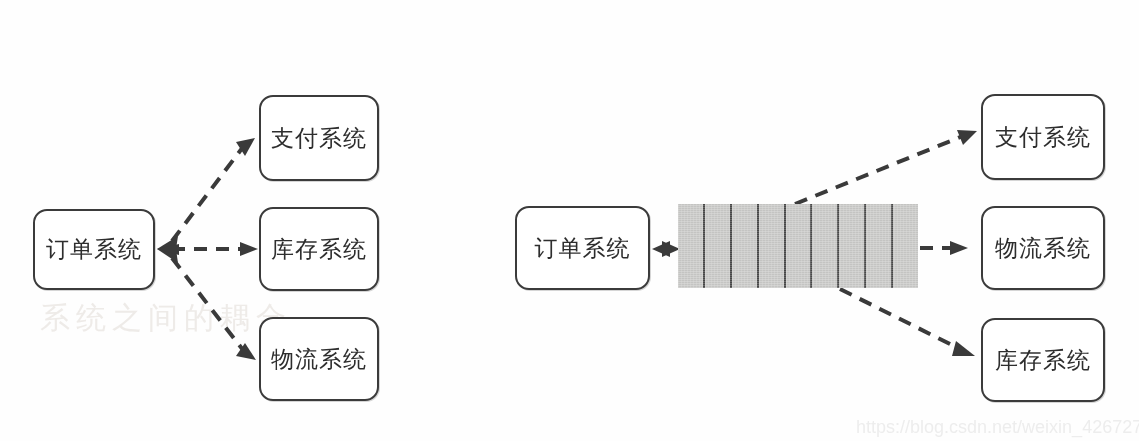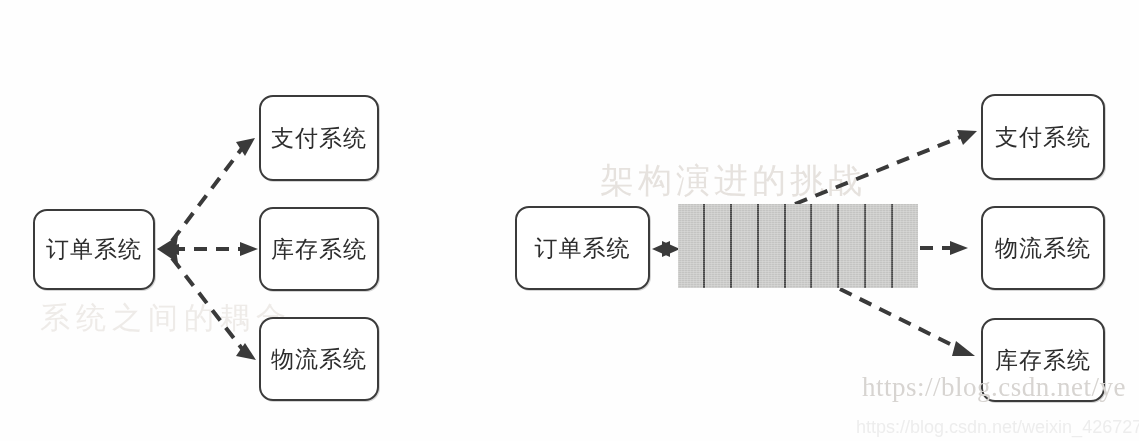--- a/index.html
+++ b/index.html
@@ -112,21 +112,20 @@
     font-size: 18px;
     color: #ededed;
     letter-spacing: 0px;
   }
 </style>
 </head>
 <body>
 
 <div id="page">
 
-  <div id="bleed">架构演进的挑战</div>
   <div id="bleed2">系统之间的耦合</div>
 
   <svg class="edges" viewBox="0 0 1139 441">
 
     <line class="dash" x1="172" y1="241" x2="243" y2="147"></line>
 
     <line class="dash" x1="172" y1="249" x2="248" y2="249"></line>
 
     <line class="dash" x1="172" y1="258" x2="243" y2="350"></line>
 
@@ -196,16 +195,15 @@
   </div>
 
   <div class="node" style="left:981px; top:206px; width:124px; height:84px;">
     <span class="node-label">物流系统</span>
   </div>
 
   <div class="node" style="left:981px; top:318px; width:124px; height:84px;">
     <span class="node-label">库存系统</span>
   </div>
 
-  <div class="wm" id="wm-faded">https://blog.csdn.net/ye</div>
   <div class="wm" id="wm-sharp">https://blog.csdn.net/weixin_42672777</div>
 
 </div>
 
 </body></html>

